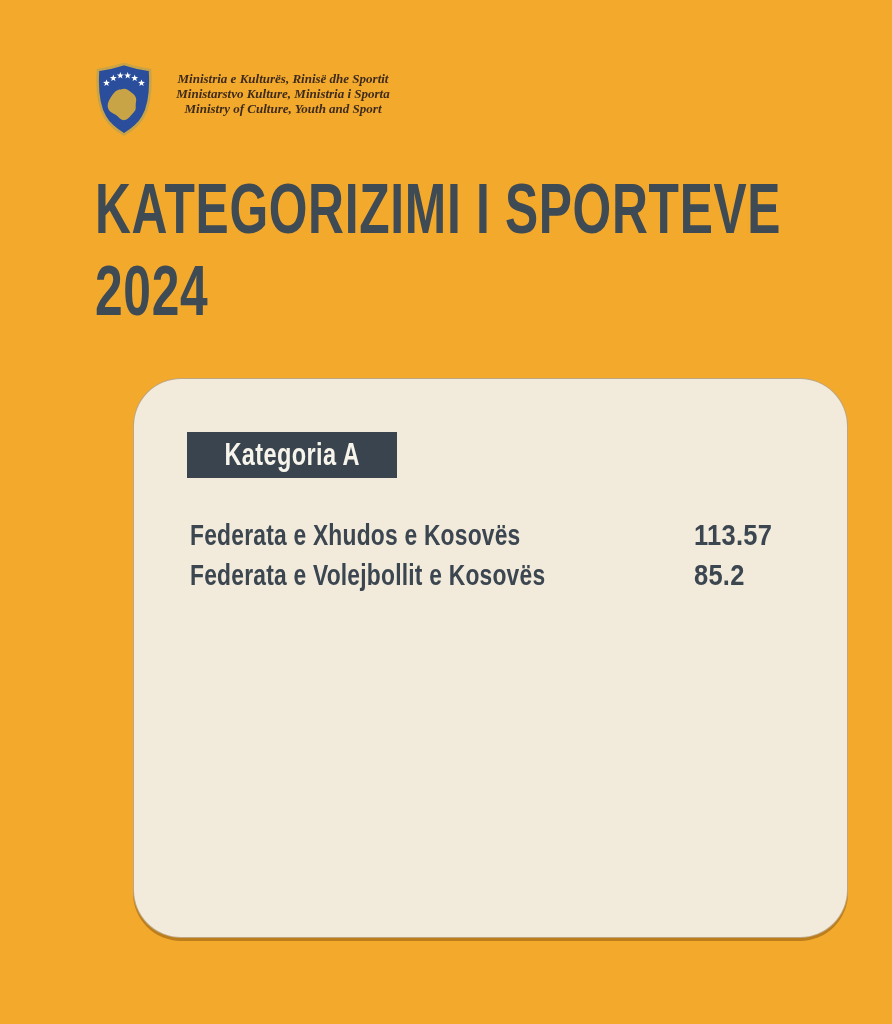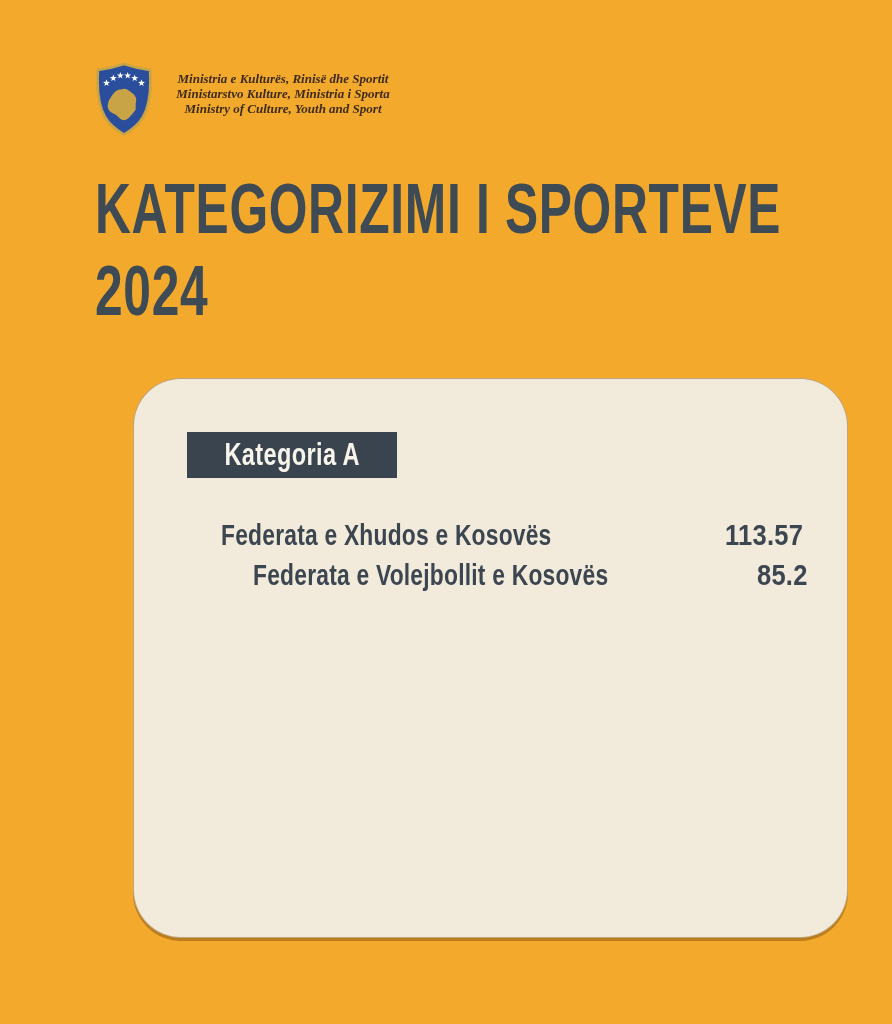--- a/index.html
+++ b/index.html
@@ -89,21 +89,20 @@
     right: 30px;
   }
   .row {
     display: flex;
     align-items: center;
     height: 40px;
     color: #3C4650;
     font-weight: bold;
     font-size: 30px;
     white-space: nowrap;
-    justify-content: flex-end;
   }
   .row .fed { width: 504px; flex: none; }
   .row .fed .squeeze { transform: scaleX(0.76); letter-spacing: 0.3px; }
   .row .pts { flex: none; }
   .row .pts .squeeze { transform: scaleX(0.85); letter-spacing: 0.3px; }
 </style>
 </head>
 <body>
 
 <div class="canvas">

